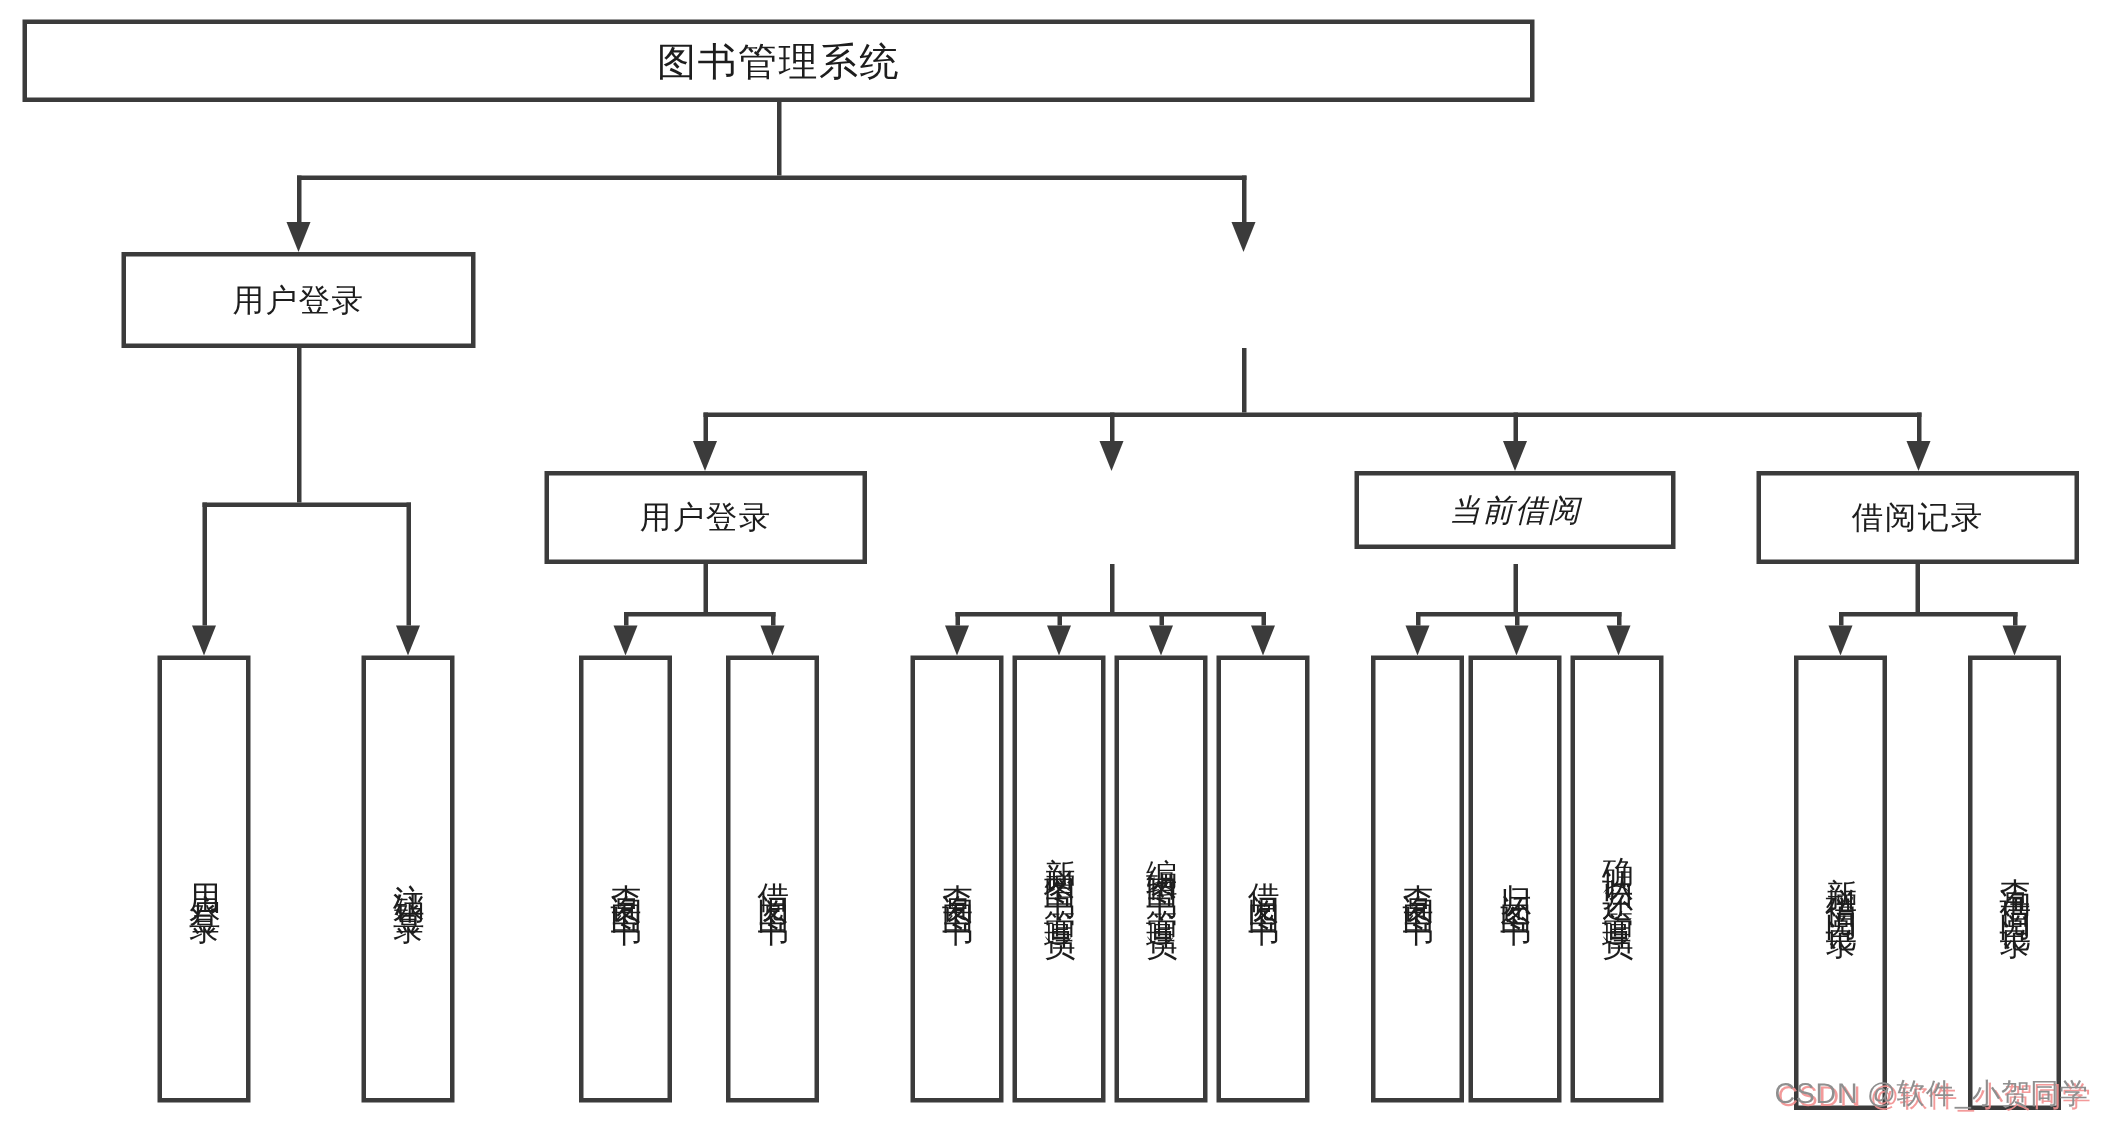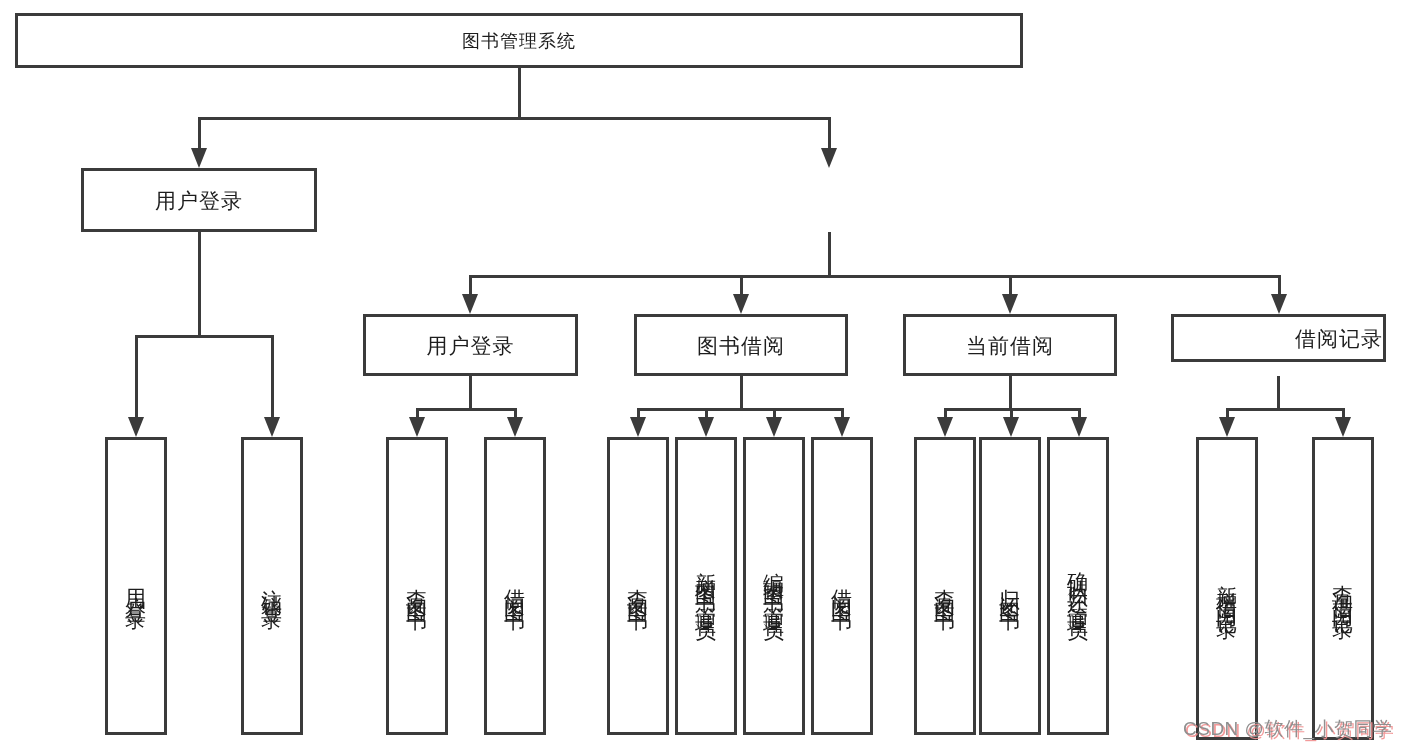--- a/index.html
+++ b/index.html
@@ -19,21 +19,21 @@
     background: #ffffff;
     display: flex;
     align-items: center;
     justify-content: center;
     font-size: 21px;
     letter-spacing: 1px;
     color: #1d1d1d;
     text-align: center;
     line-height: 1;
   }
-  .box.title { font-size: 18px; }
+  .box.title { font-size: 26px; }
   .vbox {
     writing-mode: vertical-rl;
     text-orientation: mixed;
     letter-spacing: 7px;
     font-size: 21px;
     line-height: 1;
   }
   .hline { position: absolute; height: 3px; background: #3b3b3b; }
   .vline { position: absolute; width: 3px;  background: #3b3b3b; }
   .arrow {
@@ -89,27 +89,24 @@
   <div class="vline" style="left:739.5px;  top:275px; height:19px;"></div>
   <div class="arrow" style="left:733px;    top:294px;"></div>
   <div class="vline" style="left:1008.5px; top:275px; height:19px;"></div>
   <div class="arrow" style="left:1002px;   top:294px;"></div>
   <div class="vline" style="left:1277.5px; top:275px; height:19px;"></div>
   <div class="arrow" style="left:1271px;   top:294px;"></div>
 
   <div class="box" style="left:363px; top:314px; width:215px; height:62px;">
     <span>用户登录</span>
   </div>
-  <div class="box" style="left:634px; top:314px; width:214px; height:62px;">
-    <span>图书借阅</span>
-  </div>
-  <div class="box" style="left:903px; top:314px; width:214px; height:62px;">
+  <div class="box" style="left:903px; top:314px; width:214px; height:52px;font-style:italic;">
     <span>当前借阅</span>
   </div>
-  <div class="box" style="left:1171px; top:314px; width:215px; height:48px;justify-content:flex-end;">
+  <div class="box" style="left:1171px; top:314px; width:215px; height:62px;">
     <span>借阅记录</span>
   </div>
 
   <div class="vline" style="left:468.5px; top:376px; height:32px;"></div>
   <div class="hline" style="left:415.5px; top:408px; width:101px;"></div>
   <div class="vline" style="left:415.5px; top:408px; height:9px;"></div>
   <div class="arrow" style="left:409px;   top:417px;"></div>
   <div class="vline" style="left:513.5px; top:408px; height:9px;"></div>
   <div class="arrow" style="left:507px;   top:417px;"></div>
 

